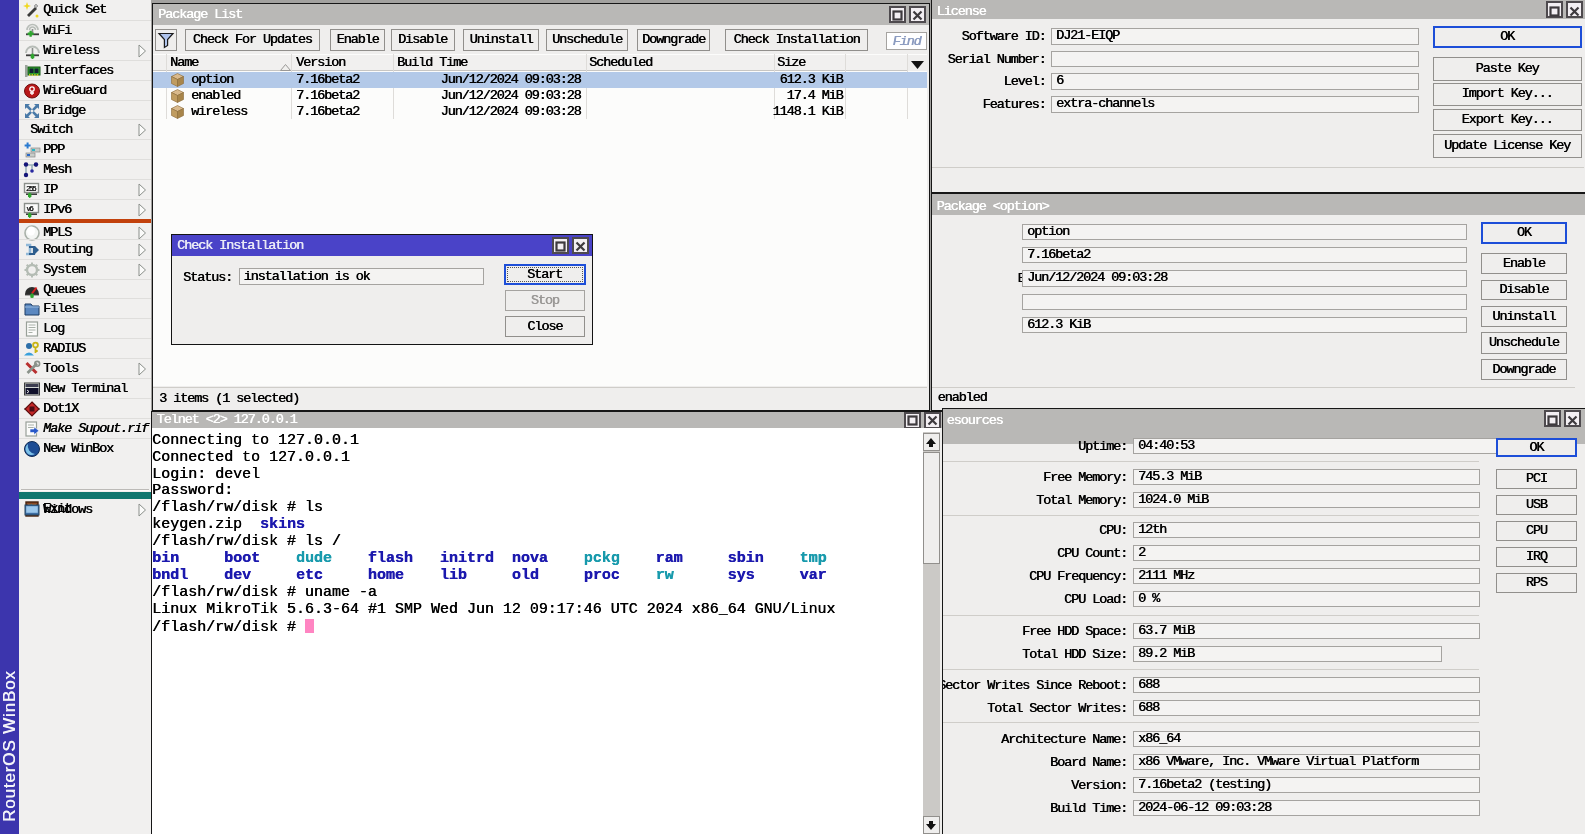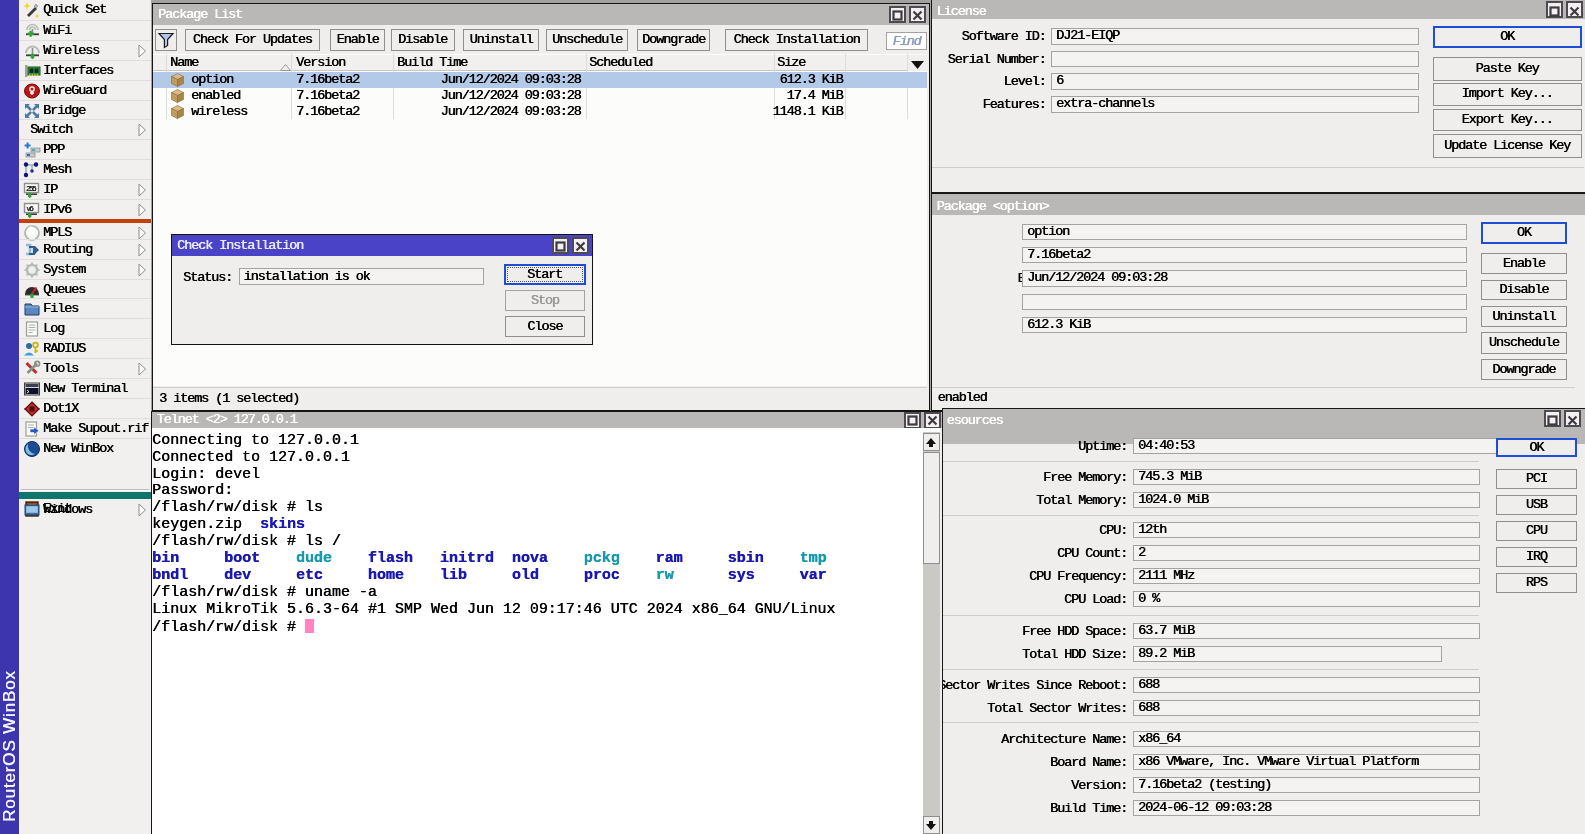--- a/index.html
+++ b/index.html
@@ -230,21 +230,21 @@
       <span class="tx" style="left:24px">New Terminal</span>
     </div>
     <div class="mi" style="top:398px;border-top:1px solid #dfdedc;">
       <span class="ic"><svg style="" width="18" height="18" viewBox="0 0 18 18">
           <path d="M1 8.2 h16 v1.6 h-16 Z" fill="#8a9298"></path>
           <path d="M9 2 L16 9 L9 16 L2 9 Z" fill="#c42828" stroke="#5c0e0e" stroke-width="1.2"></path>
           <rect x="6.5" y="6.5" width="5" height="5" fill="#4c0c14"></rect>
         </svg></span>
       <span class="tx" style="left:24px">Dot1X</span>
     </div>
-    <div class="mi" style="top:418px;border-top:1px solid #dfdedc;">
+    <div class="mi" style="top:418px;border-top:1px solid #dfdedc;font-style:italic;">
       <span class="ic"><svg style="" width="18" height="18" viewBox="0 0 18 18">
           <rect x="3" y="2" width="10.5" height="14" fill="#fbfbfa" stroke="#98a098" stroke-width="1.2"></rect>
           <path d="M5 5 h6 M5 7.5 h6" stroke="#a8b0a8" stroke-width="1"></path>
           <path d="M7 9 h4 v-2.2 l5 4 -5 4 V12.6 h-4 Z" fill="#2858c8" stroke="#fff" stroke-width="0.6"></path>
         </svg></span>
       <span class="tx" style="left:24px">Make Supout.rif</span>
     </div>
     <div class="mi" style="top:438px;border-top:1px solid #dfdedc;">
       <span class="ic"><svg style="" width="18" height="18" viewBox="0 0 18 18">
           <circle cx="9" cy="9" r="7.5" fill="#1c4c94" stroke="#102c54" stroke-width="1"></circle>

